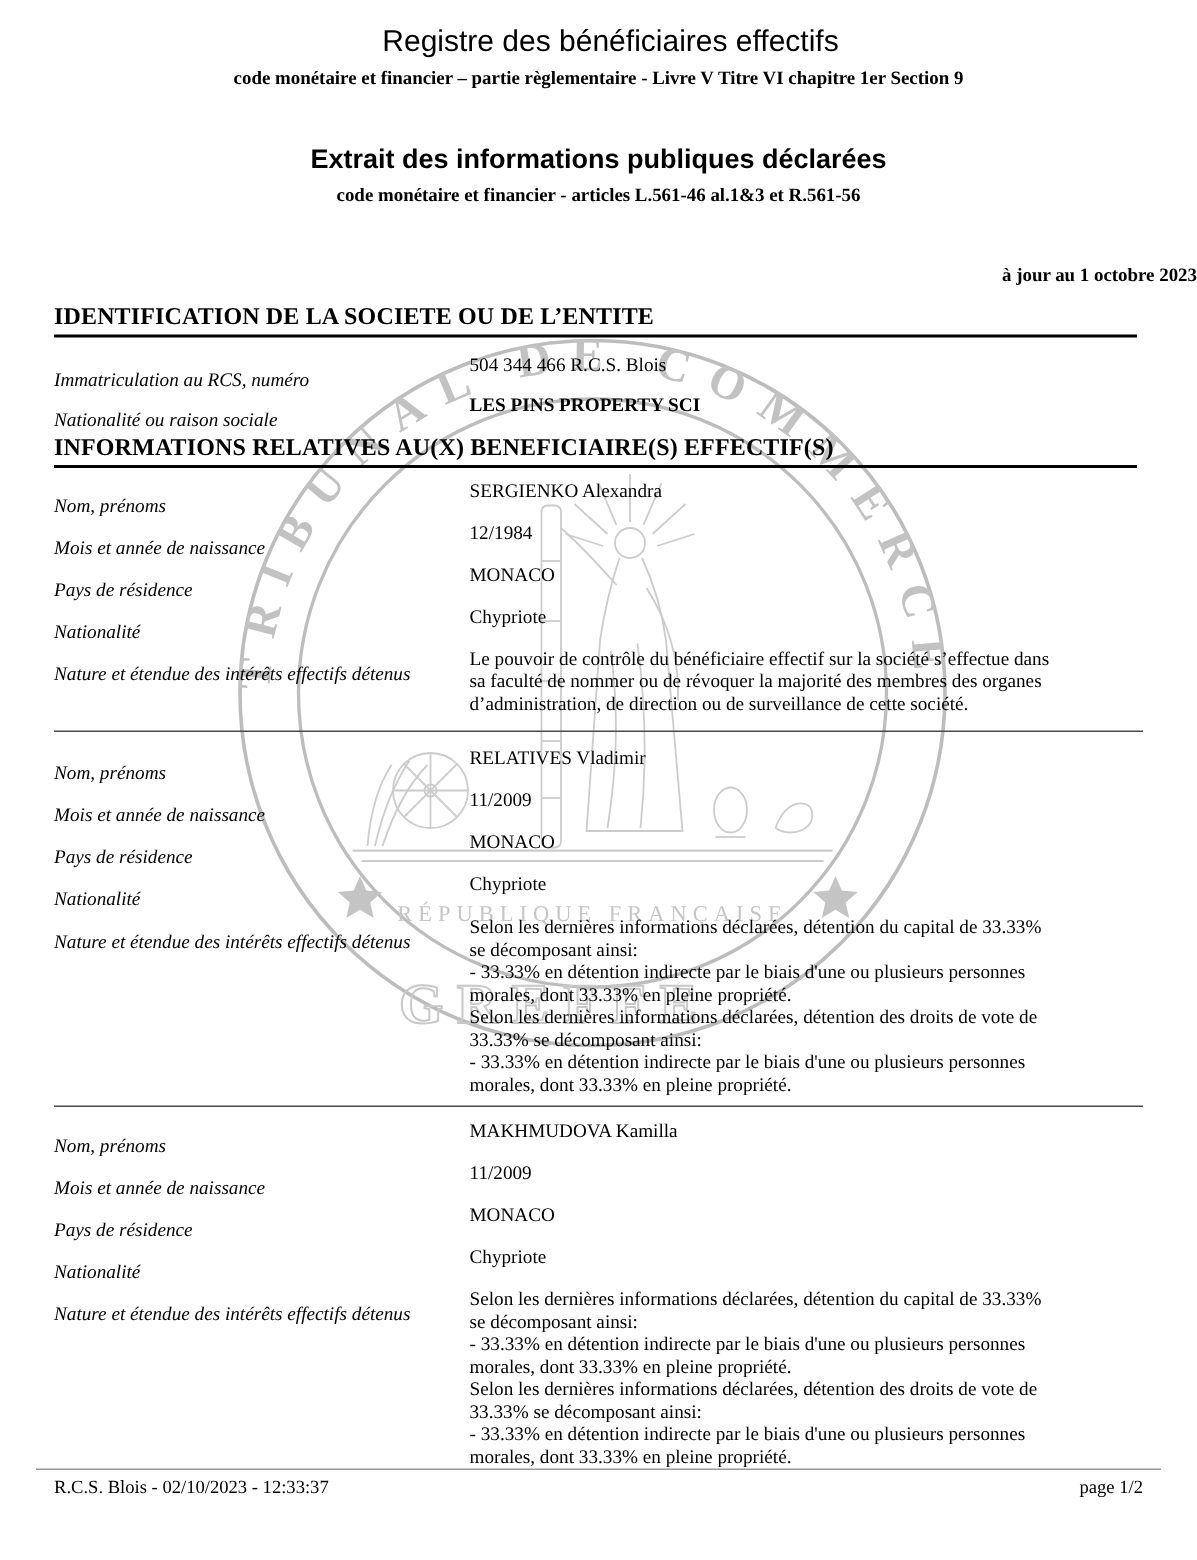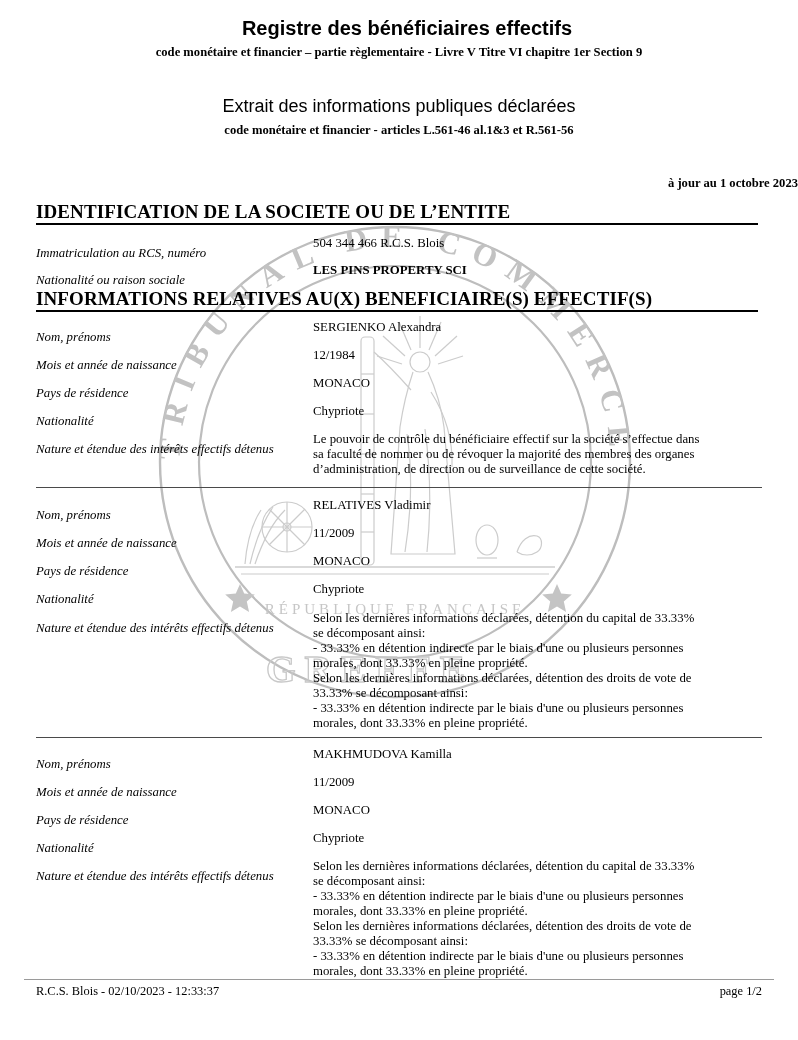--- a/index.html
+++ b/index.html
@@ -2,25 +2,25 @@
 <html><head>
 <meta charset="utf-8">
 <style>
   html,body{margin:0;padding:0;}
   body{
     width:798px;height:1040px;position:relative;background:#ffffff;
     font-family:"Liberation Serif", serif;color:#000;overflow:hidden;
   }
   .abs{position:absolute;}
   .center{left:0;right:0;text-align:center;font-weight:bold;}
-  .h1{font-family:"Liberation Sans",sans-serif;font-weight:bold;font-size:20px;line-height:24px;margin-left:16px;}
-  .h2{font-family:"Liberation Sans",sans-serif;font-weight:normal;font-size:18px;line-height:22px;}
+  .h1{font-family:"Liberation Sans",sans-serif;font-weight:normal;font-size:20px;line-height:24px;margin-left:16px;}
+  .h2{font-family:"Liberation Sans",sans-serif;font-weight:bold;font-size:18px;line-height:22px;}
   .sub{font-size:12.6px;line-height:15px;}
   .asof{font-size:12.6px;text-align:right;}
-  .sec{left:36px;width:722px;font-weight:bold;font-size:19px;line-height:15px;
+  .sec{left:36px;width:722px;font-weight:bold;font-size:16px;line-height:15px;
        border-bottom:2.6px solid #000;padding-bottom:4px;letter-spacing:0.1px;}
   .block{left:36px;width:726px;font-size:12.8px;}
   .row{position:absolute;left:0;right:0;line-height:15px;}
   .lbl{position:absolute;left:0;font-style:italic;white-space:nowrap;margin-top:10px;}
   .val{position:absolute;left:277px;width:440px;white-space:pre-line;}
   .bold{font-weight:bold;}
   .sep{left:36px;width:726px;border-top:1px solid #4a4a4a;height:0;}
   .footline{left:24px;width:750px;border-top:1px solid #9a9a9a;height:0;}
   .foot{left:36px;width:726px;display:flex;justify-content:space-between;font-size:12.4px;line-height:14px;align-items:center;}
   .wm{left:155px;top:222px;width:480px;height:480px;}

